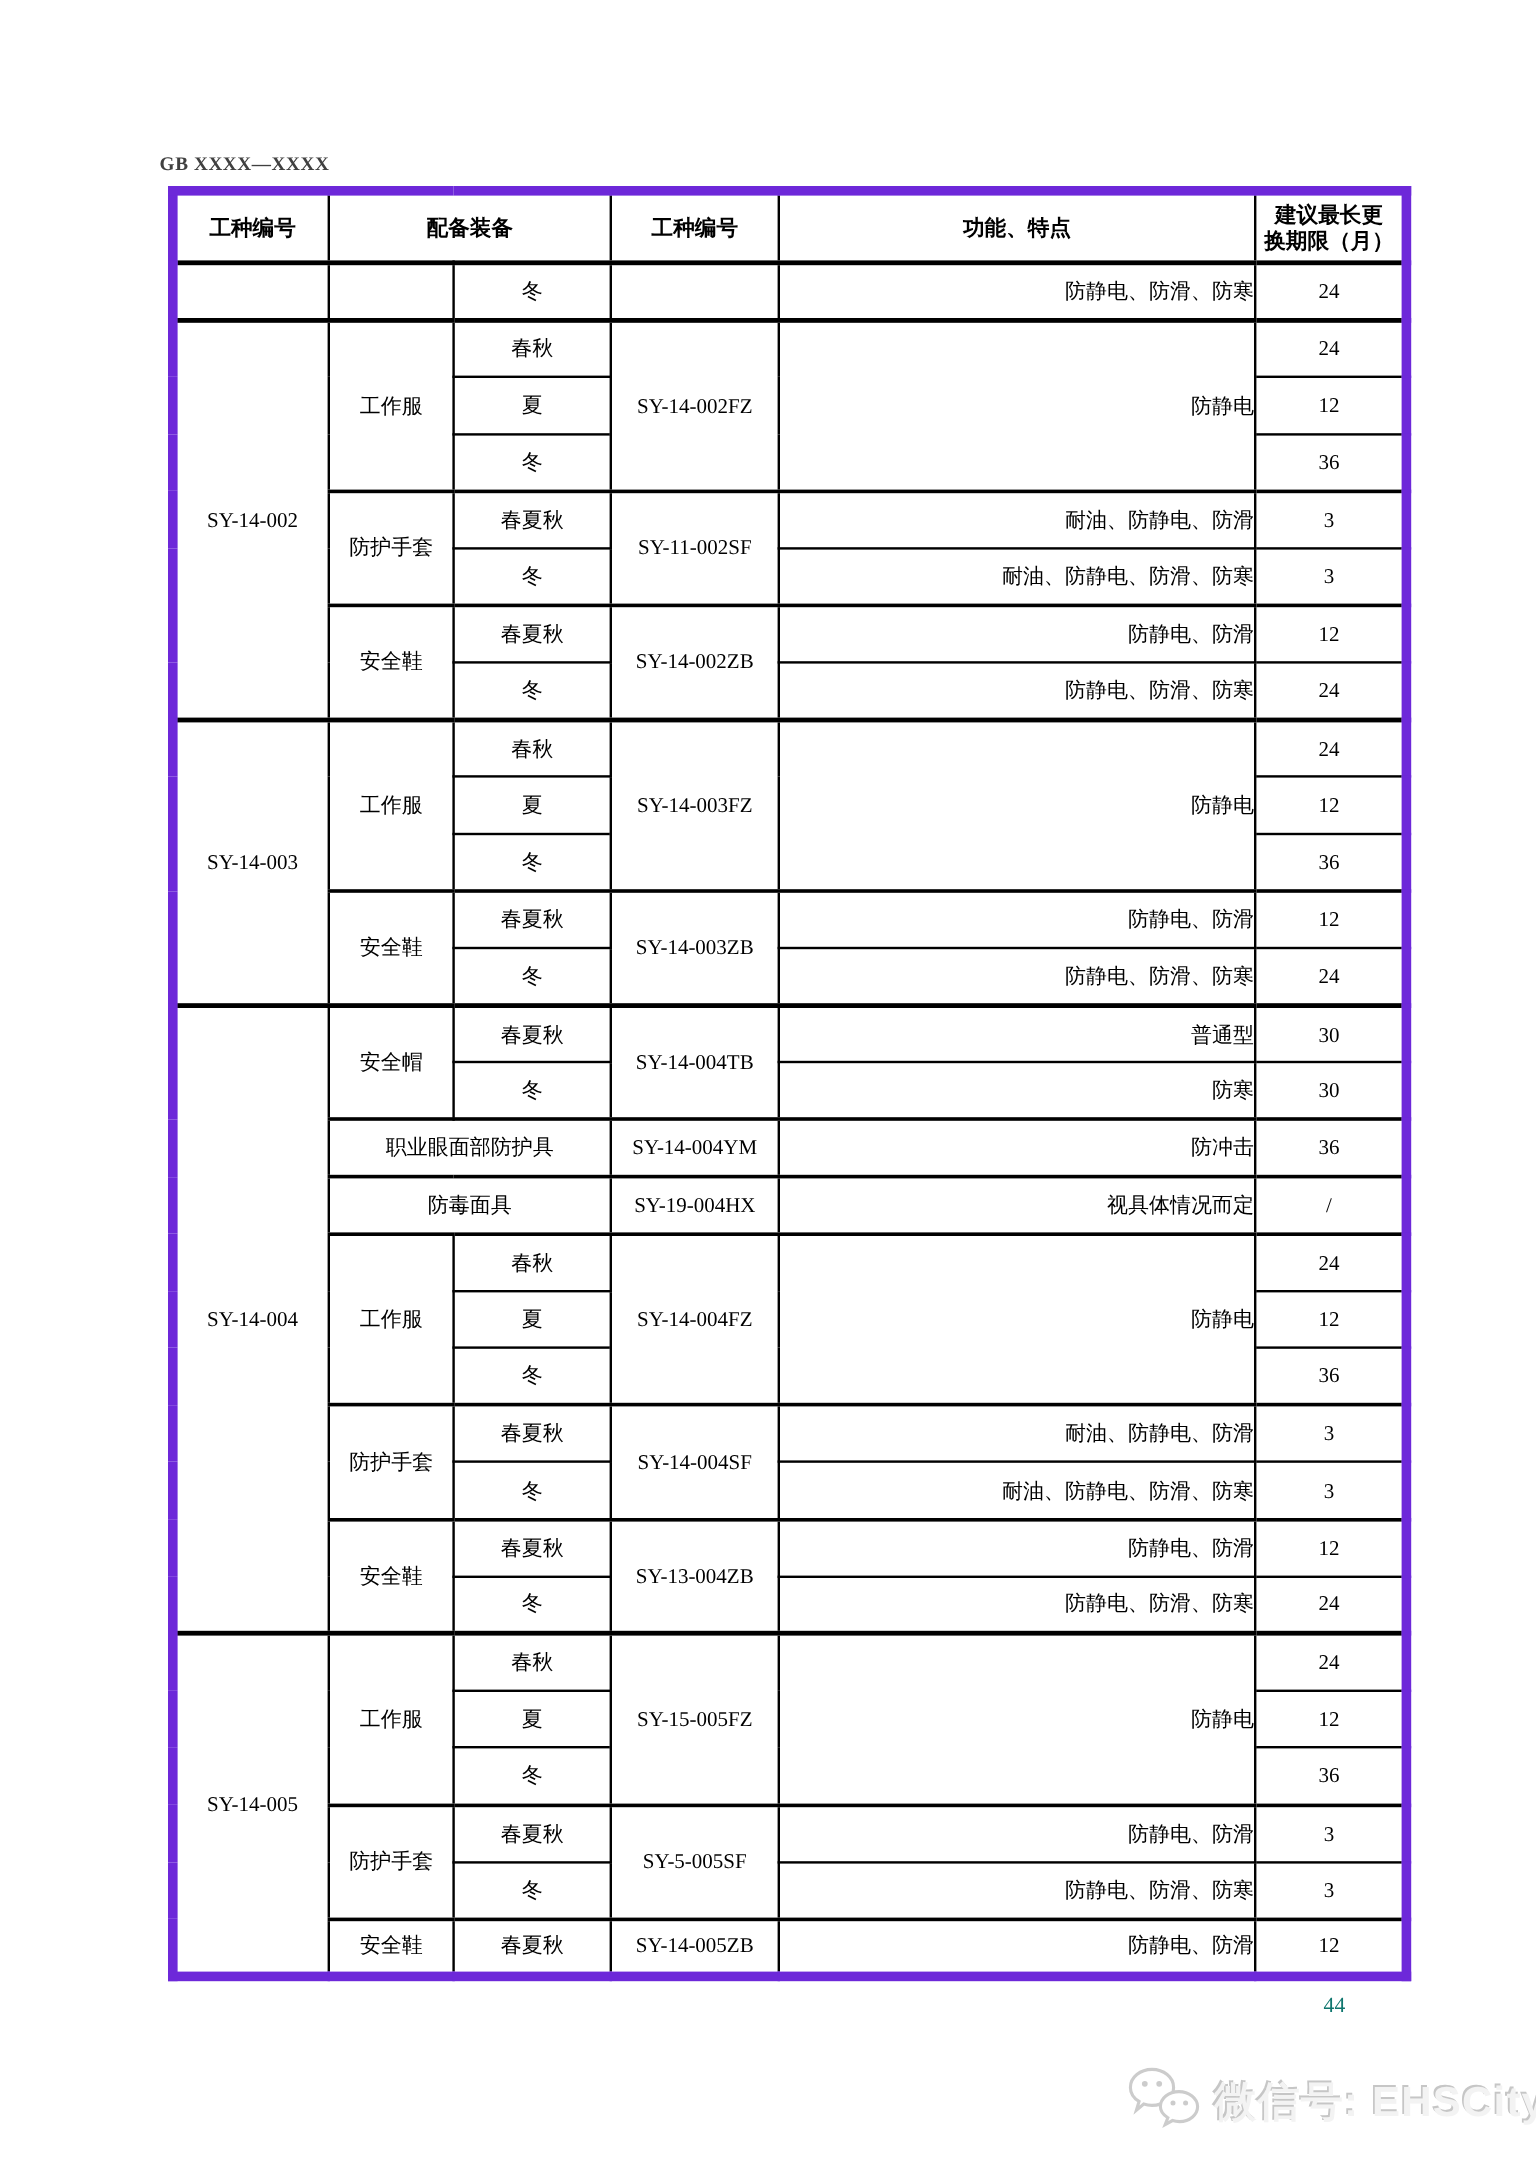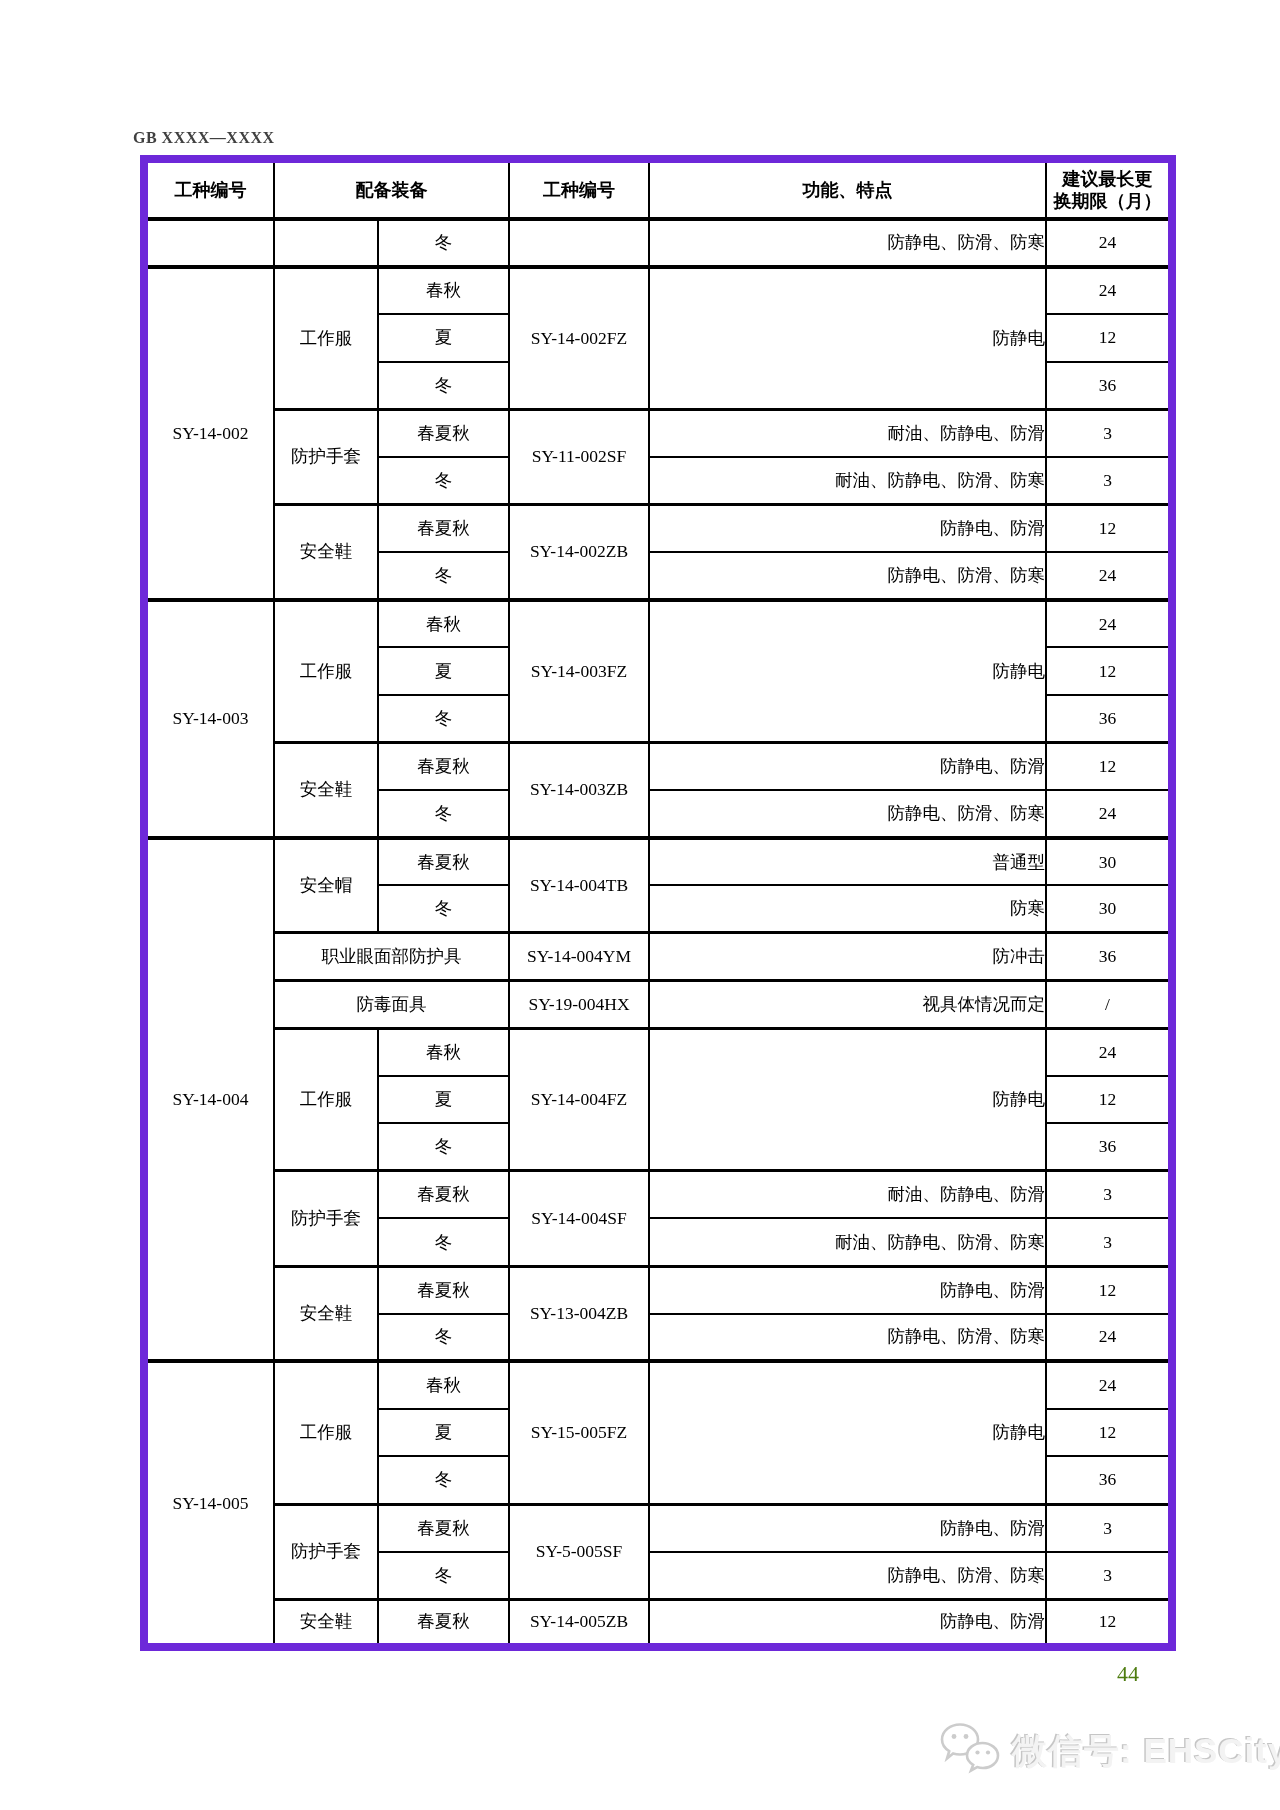--- a/index.html
+++ b/index.html
@@ -30,21 +30,21 @@
   }
   #ppe-table tbody tr { height:47.6px; }
   #ppe-table td {
     font-size:17.5px; text-align:center; line-height:1.2;
   }
   #ppe-table td.col-feature { text-align:right; padding-left:11px; }
   #ppe-table tr.group-start > td { border-top-width:3px; }
   #ppe-table tr.block-start > td { border-top-width:4px; }
   #page-number {
     position:absolute; left:1103px; top:1661px; width:50px;
-    text-align:center; font-size:22px; color:#4d7c0f;
+    text-align:left; font-size:18px; color:#0f766e;
   }
   #watermark {
     position:absolute; left:938px; top:1718px; height:66px;
     display:flex; align-items:center; gap:10px;
   }
   #watermark .wm-text {
     font-family:"Liberation Sans","DejaVu Sans",sans-serif;
     font-size:35px; font-weight:bold; color:#f3f3f3;
     text-shadow:-1.5px -1.5px 0 #c6c6c6, 1.5px 1.5px 1px #ffffff;
     white-space:nowrap; letter-spacing:1px;

